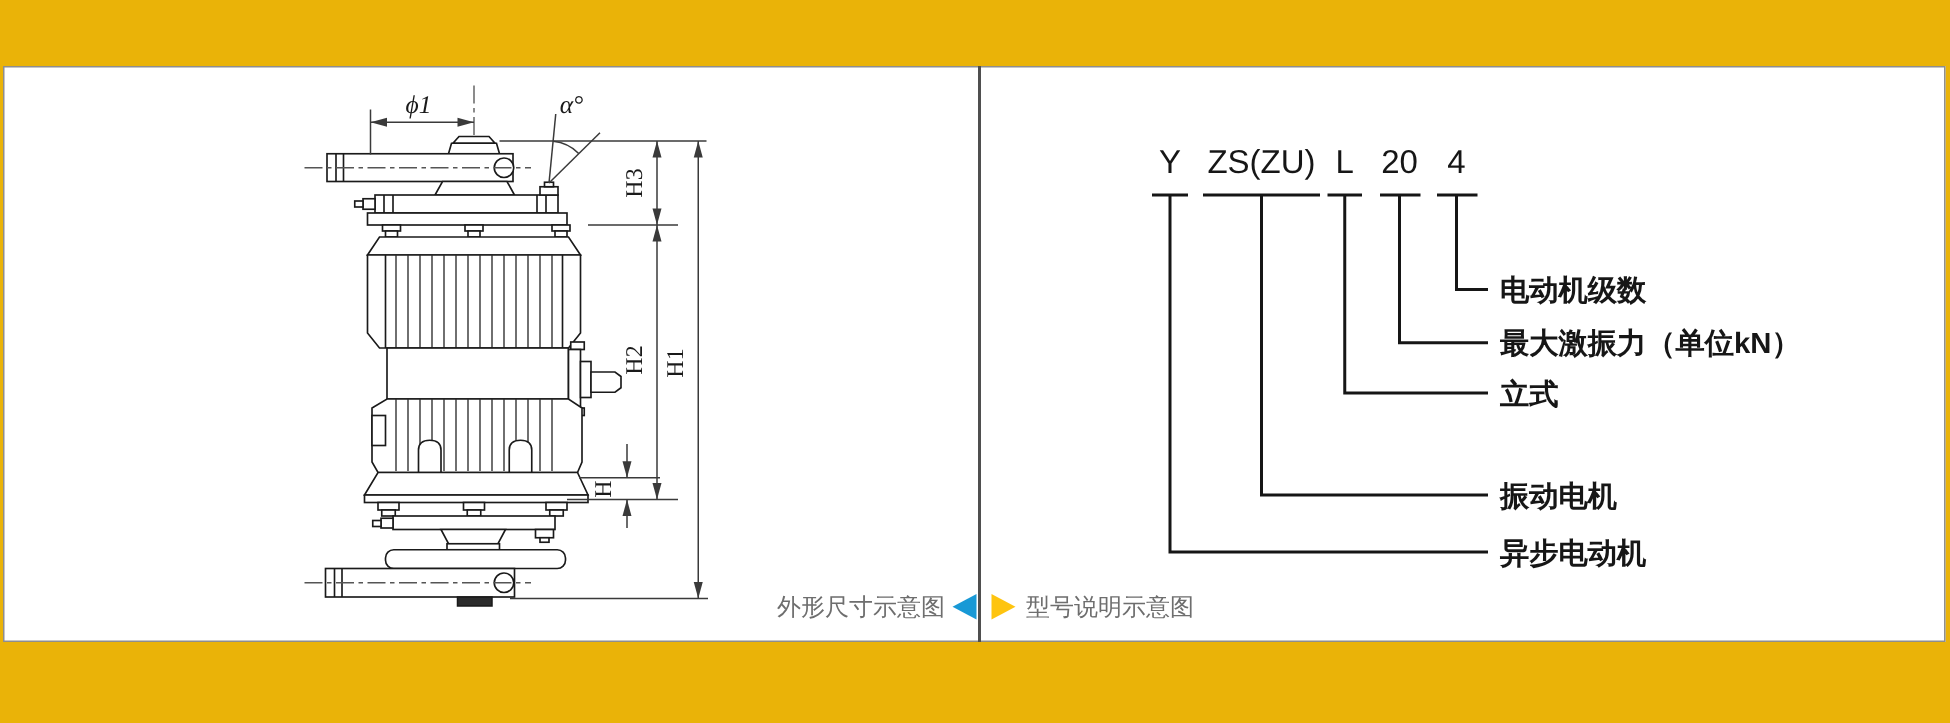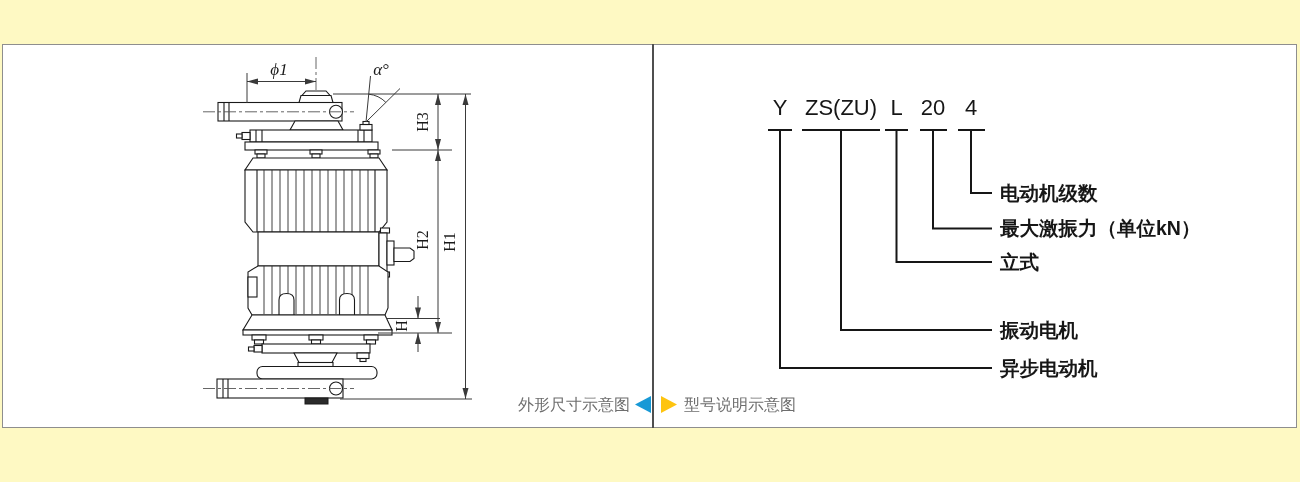--- a/index.html
+++ b/index.html
@@ -1,16 +1,16 @@
 <!DOCTYPE html>
 <html><head>
 <meta charset="utf-8">
 <style>
   html,body{margin:0;padding:0;background:#fff;}
-  .canvas{position:relative;width:1300px;height:482px;background:#fef9c3;overflow:hidden;
+  .canvas{position:relative;width:1300px;height:482px;background:#eab308;overflow:hidden;
           font-family:"Liberation Sans",sans-serif;}
   .frame{position:absolute;left:2px;top:44px;width:1293px;height:382px;
          border:1px solid #8e8e8e;background:#fff;box-sizing:content-box;}
   .divider{position:absolute;left:652px;top:44px;width:2px;height:384px;background:#4f4f4f;}
   svg{position:absolute;display:block;}
   #leftSvg{left:2px;top:44px;}
   #rightSvg{left:655px;top:44px;}
   
   .ln  {stroke:#1a1a1a;stroke-width:1.1;fill:none;}
   .lnf {stroke:#1a1a1a;stroke-width:1.1;fill:#ffffff;}

